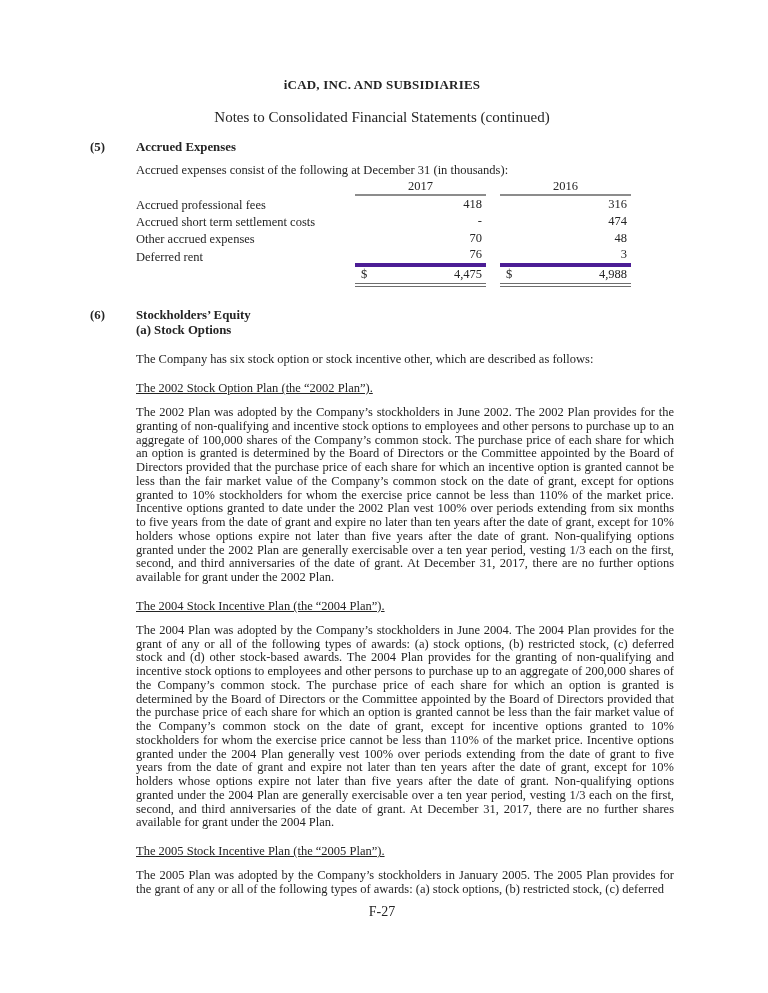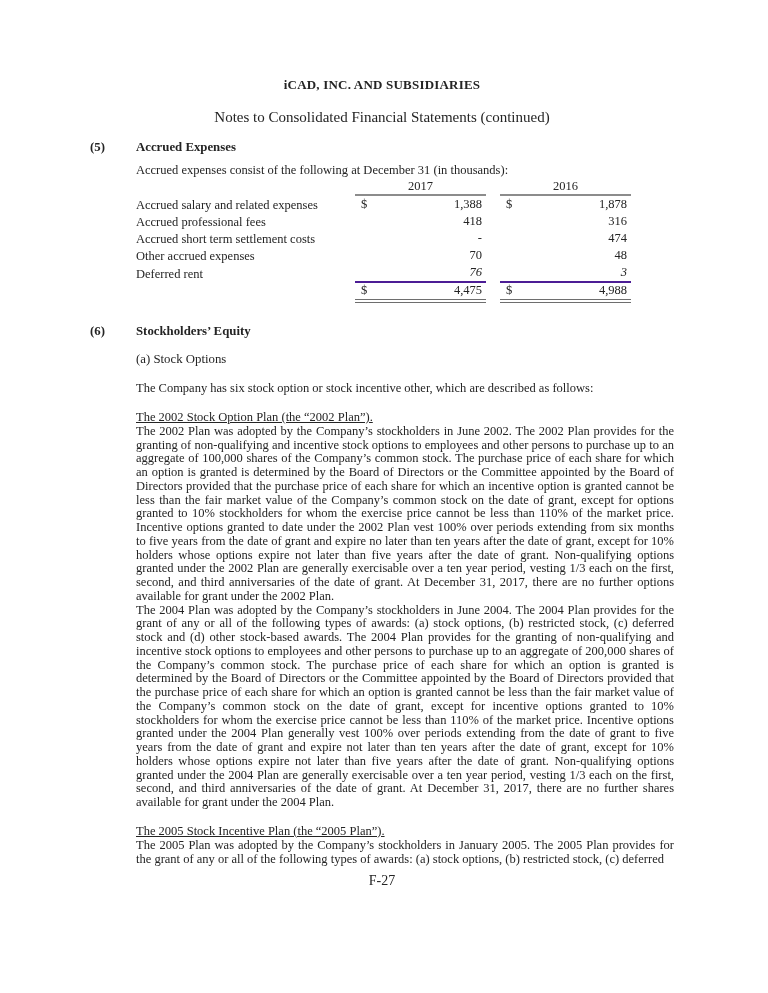--- a/index.html
+++ b/index.html
@@ -47,41 +47,41 @@
     font-size: 12.5px;
     table-layout: fixed;
   }
   table.fin td { height: 17.3px; vertical-align: bottom; padding: 0; }
   td.lbl   { width: 219px; }
   td.moneyc{ width: 131px; }
   td.gapc  { width: 14px; }
   .money { display: flex; justify-content: space-between; padding: 0 4px 1px 6px; }
   .money .val { text-align: right; }
   td.colhead { text-align: center; border-bottom: 2px solid #8c8c8c; }
-  td.rule-below { border-bottom: 2px solid #4c1d95; font-style: italic; }
+  td.rule-below { border-bottom: 4px solid #4c1d95; }
   td.dbl-below  { border-bottom: 4px double #6e6e6e; }
   
   .sub-heading {
-    font-weight: normal;
+    font-weight: bold;
     font-size: 12.8px;
-    margin-top: 13px;
   }
   .plain {
     font-size: 12.5px;
     margin-top: 14px;
   }
   .plan-heading {
     font-size: 12.5px;
     margin-top: 14px;
     text-decoration: underline;
   }
   .para {
     font-size: 12.5px;
     line-height: 13.75px;
     text-align: justify;
+    margin-top: 10px;
   }
   .footer {
     text-align: center;
     font-size: 14px;
     margin-top: 7px;
   }
 </style>
 </head>
 <body>
 
@@ -98,36 +98,20 @@
 
   <table class="fin">
     <tbody>
         <tr>
       <td class="lbl"></td>
       <td class="moneyc colhead">2017</td>
       <td class="gapc"></td>
       <td class="moneyc colhead">2016</td>
     </tr>
     <tr>
-      <td class="lbl">Accrued salary and related expenses</td>
-      <td class="moneyc">
-            <div class="money">
-              <span>$</span>
-              <span class="val">1,388</span>
-            </div>
-          </td>
-      <td class="gapc"></td>
-      <td class="moneyc">
-            <div class="money">
-              <span>$</span>
-              <span class="val">1,878</span>
-            </div>
-          </td>
-    </tr>
-    <tr>
       <td class="lbl">Accrued professional fees</td>
       <td class="moneyc">
             <div class="money">
               <span></span>
               <span class="val">418</span>
             </div>
           </td>
       <td class="gapc"></td>
       <td class="moneyc">
             <div class="money">
@@ -208,20 +192,21 @@
     <span>Stockholders’ Equity</span>
   </div>
 
   <div class="sub-heading indent">(a) Stock Options</div>
 
   <div class="plain indent">The Company has six stock option or stock incentive other, which are described as follows:</div>
 
   <div class="plan-heading indent">The 2002 Stock Option Plan (the “2002 Plan”).</div>
   <div class="para indent">The 2002 Plan was adopted by the Company’s stockholders in June 2002. The 2002 Plan provides for the granting of non-qualifying and incentive stock options to employees and other persons to purchase up to an aggregate of 100,000 shares of the Company’s common stock. The purchase price of each share for which an option is granted is determined by the Board of Directors or the Committee appointed by the Board of Directors provided that the purchase price of each share for which an incentive option is granted cannot be less than the fair market value of the Company’s common stock on the date of grant, except for options granted to 10% stockholders for whom the exercise price cannot be less than 110% of the market price. Incentive options granted to date under the 2002 Plan vest 100% over periods extending from six months to five years from the date of grant and expire no later than ten years after the date of grant, except for 10% holders whose options expire not later than five years after the date of grant. Non-qualifying options granted under the 2002 Plan are generally exercisable over a ten year period, vesting 1/3 each on the first, second, and third anniversaries of the date of grant. At December 31, 2017, there are no further options available for grant under the 2002 Plan.</div>
 
+  <div class="plan-heading indent">The 2004 Stock Incentive Plan (the “2004 Plan”).</div>
   <div class="para indent">The 2004 Plan was adopted by the Company’s stockholders in June 2004. The 2004 Plan provides for the grant of any or all of the following types of awards: (a) stock options, (b) restricted stock, (c) deferred stock and (d) other stock-based awards. The 2004 Plan provides for the granting of non-qualifying and incentive stock options to employees and other persons to purchase up to an aggregate of 200,000 shares of the Company’s common stock. The purchase price of each share for which an option is granted is determined by the Board of Directors or the Committee appointed by the Board of Directors provided that the purchase price of each share for which an option is granted cannot be less than the fair market value of the Company’s common stock on the date of grant, except for incentive options granted to 10% stockholders for whom the exercise price cannot be less than 110% of the market price. Incentive options granted under the 2004 Plan generally vest 100% over periods extending from the date of grant to five years from the date of grant and expire not later than ten years after the date of grant, except for 10% holders whose options expire not later than five years after the date of grant. Non-qualifying options granted under the 2004 Plan are generally exercisable over a ten year period, vesting 1/3 each on the first, second, and third anniversaries of the date of grant. At December 31, 2017, there are no further shares available for grant under the 2004 Plan.</div>
 
   <div class="plan-heading indent">The 2005 Stock Incentive Plan (the “2005 Plan”).</div>
   <div class="para indent">The 2005 Plan was adopted by the Company’s stockholders in January 2005. The 2005 Plan provides for the grant of any or all of the following types of awards: (a) stock options, (b) restricted stock, (c) deferred</div>
 
   <div class="footer">F-27</div>
 
 </div>
 
 </body></html>

